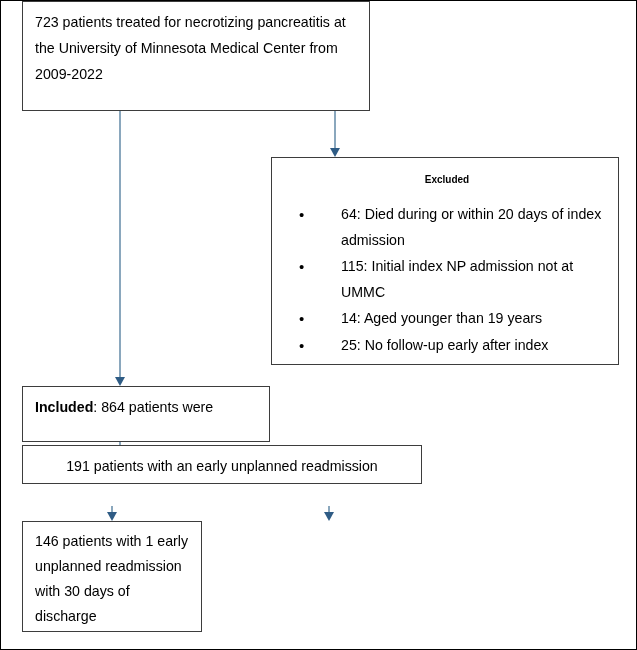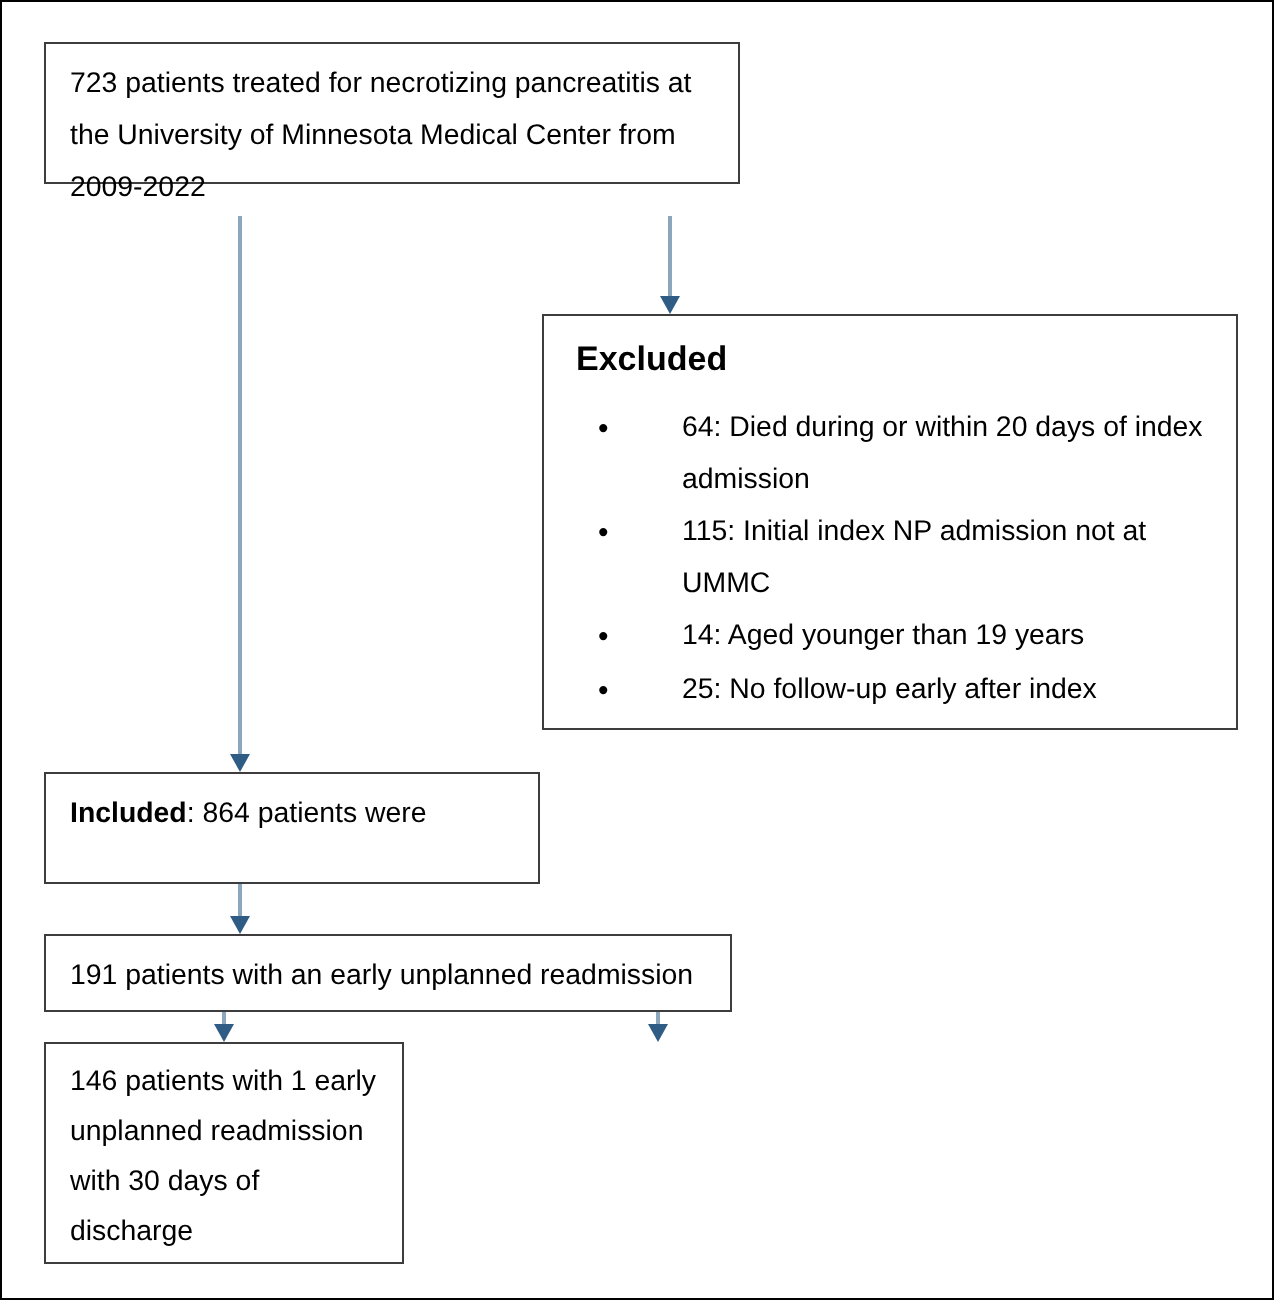--- a/index.html
+++ b/index.html
@@ -29,47 +29,48 @@
     font-size: 14.2px;
     line-height: 26px;
     padding: 7px 12px 6px 12px;
     z-index: 3;
   }
   .box b {
     font-weight: bold;
   }
   
   #box-cohort {
-    left: 21px;  top: 20px;  width: 348px;  height: 71px;
+    left: 21px;  top: 0;  width: 348px;  height: 110px;
   }
   #box-excluded {
     left: 270px; top: 156px; width: 348px; height: 208px;
     padding: 10px 12px 6px 14px;
   }
   #box-included {
     left: 21px;  top: 385px; width: 248px; height: 56px;
   }
   #box-readmission {
-    left: 21px;  top: 466px; width: 344px; height: 39px;
+    left: 21px;  top: 444px; width: 400px; height: 39px; text-align: center;
   }
   #box-single {
     left: 21px;  top: 520px; width: 180px; height: 111px;
     line-height: 25px;
   }
   #box-multiple {
     left: 239px; top: 520px; width: 177px; height: 111px;
     line-height: 25px;
   }
 
   
   .excl-title {
     font-weight: bold;
-    font-size: 17px;
+    font-size: 10px;
     line-height: 24px;
     margin: 0 0 10px 2px;
+    text-align: center;
   }
   .excl-list {
     list-style: none;
     margin: 0;
     padding: 0;
   }
   .excl-item {
     position: relative;
     padding-left: 55px;
     line-height: 25.5px;

